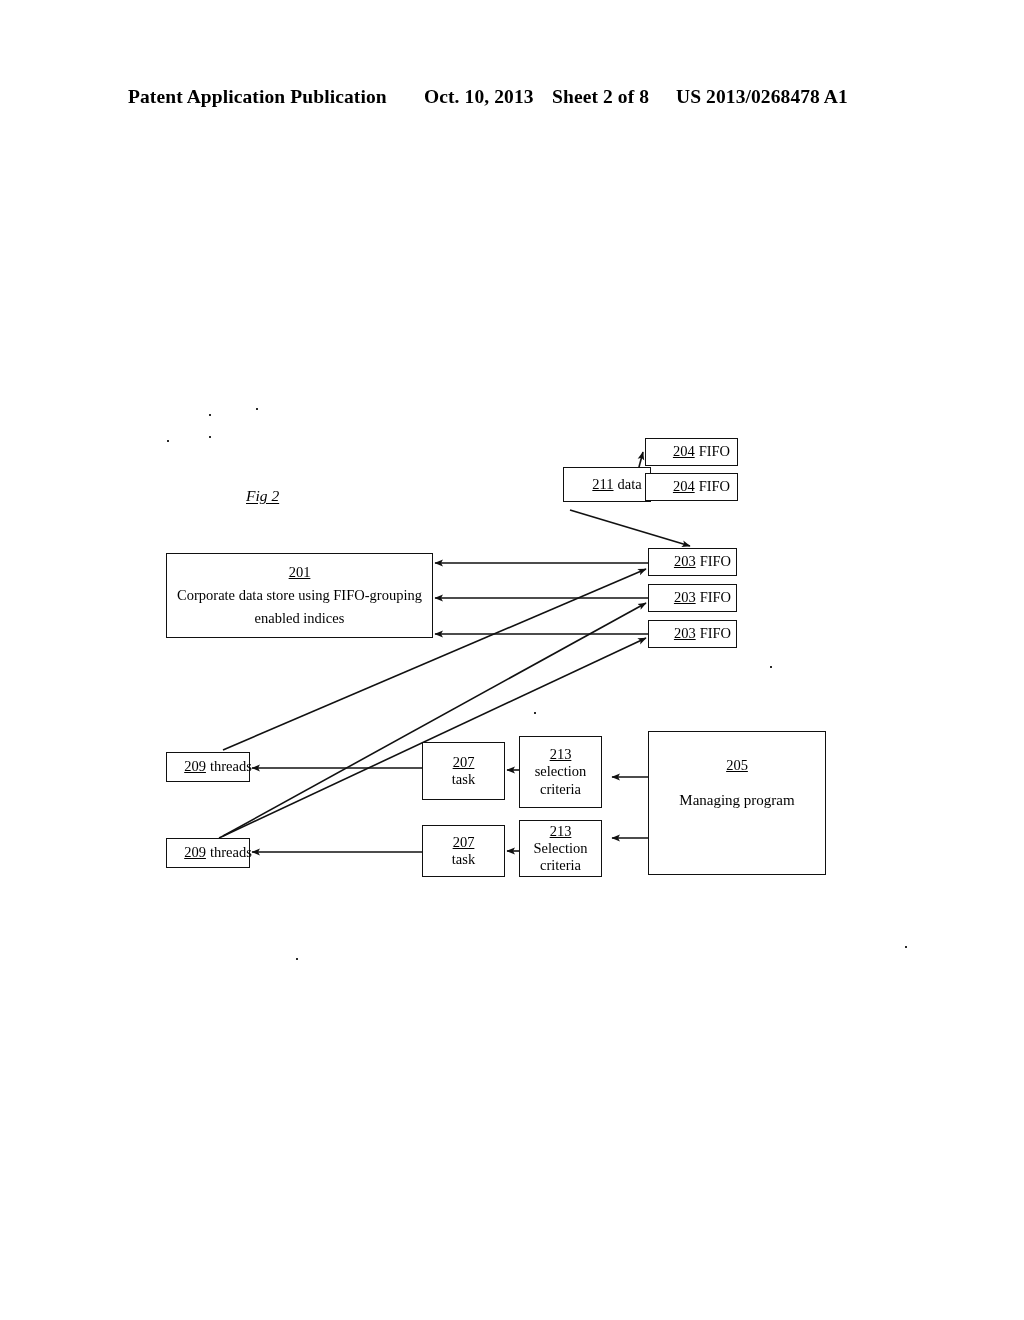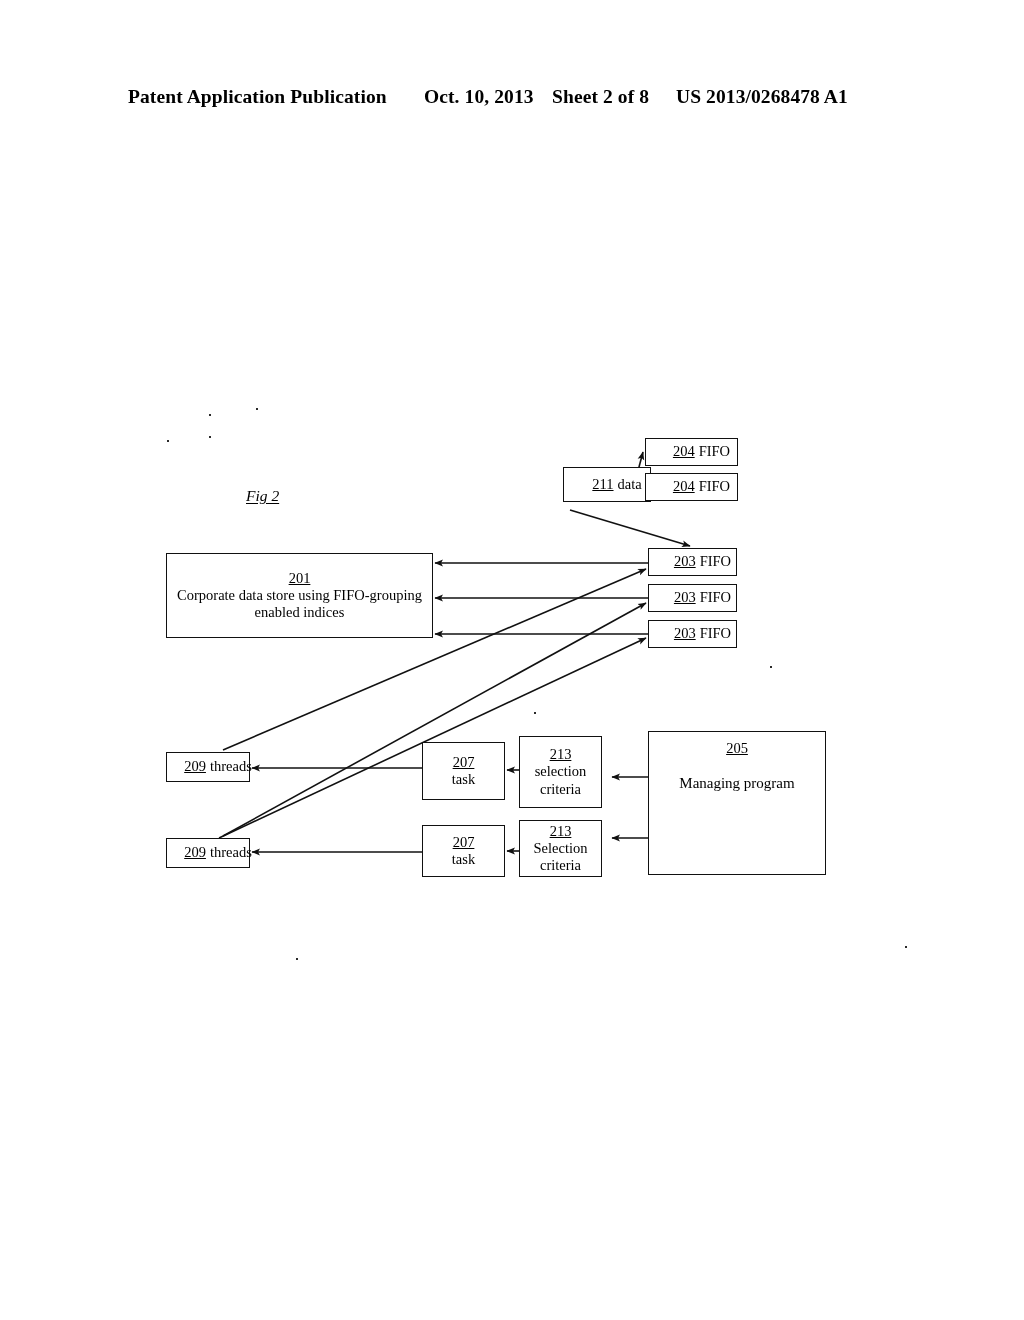--- a/index.html
+++ b/index.html
@@ -100,37 +100,37 @@
   }
 
   
   #fig-label      { left: 246px; top: 487px; }
 
   #box-index      { left: 543px; top: 467px; width: 88px;  height: 35px; margin-left: 20px; }
   #box-fifo-204-1 { left: 645px; top: 438px; width: 93px;  height: 28px; }
   #box-fifo-204-2 { left: 645px; top: 473px; width: 93px;  height: 28px; }
 
   #box-datastore  { left: 166px; top: 553px; width: 267px; height: 85px;
-                    font-size: 14.5px; }
+                    font-size: 14.5px; gap: 6px; }
   #box-fifo-203-1 { left: 648px; top: 548px; width: 89px;  height: 28px; }
   #box-fifo-203-2 { left: 648px; top: 584px; width: 89px;  height: 28px; }
   #box-fifo-203-3 { left: 648px; top: 620px; width: 89px;  height: 28px; }
 
   #box-threads-1  { left: 166px; top: 752px; width: 84px;  height: 30px; }
   #box-threads-2  { left: 166px; top: 838px; width: 84px;  height: 30px; }
 
   #box-task-1     { left: 422px; top: 742px; width: 83px;  height: 58px; }
   #box-task-2     { left: 422px; top: 825px; width: 83px;  height: 52px; }
 
   #box-criteria-1 { left: 519px; top: 736px; width: 83px;  height: 72px; }
   #box-criteria-2 { left: 519px; top: 820px; width: 83px;  height: 57px; }
 
   #box-managing   { left: 648px; top: 731px; width: 178px; height: 144px;
                     justify-content: flex-start; }
-  #box-managing .ref { margin-top: 8px; text-align: center; }
+  #box-managing .ref { margin-top: 25px; text-align: center; }
   #box-managing .prog-name { margin-top: 18px; font-size: 15px; }
 </style>
 </head>
 <body>
 
 <div class="page-header">
   <span class="hdr-pub">Patent Application Publication</span>
   <span class="hdr-date">Oct. 10, 2013</span>
   <span class="hdr-sheet">Sheet 2 of 8</span>
   <span class="hdr-num">US 2013/0268478 A1</span>

